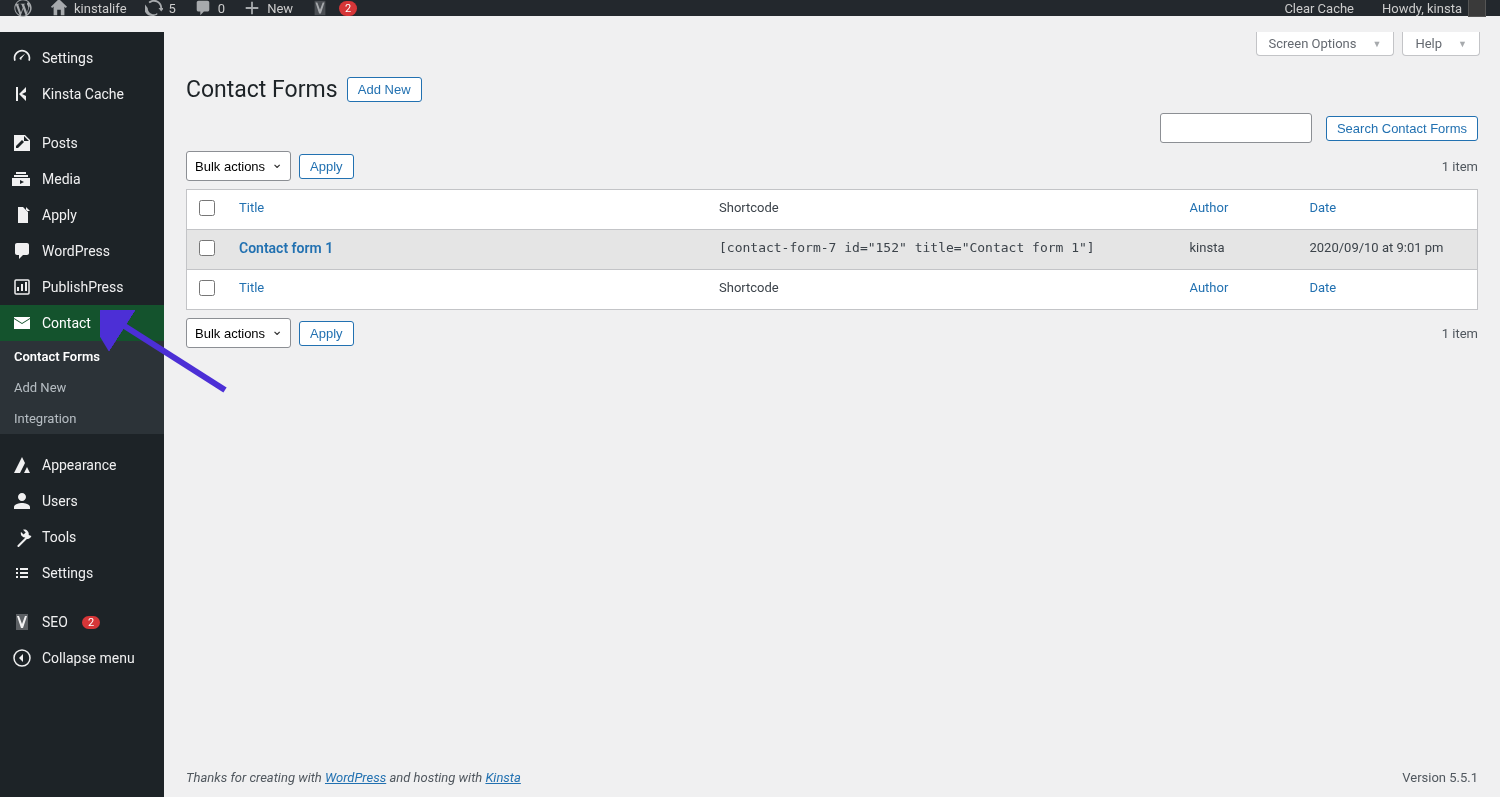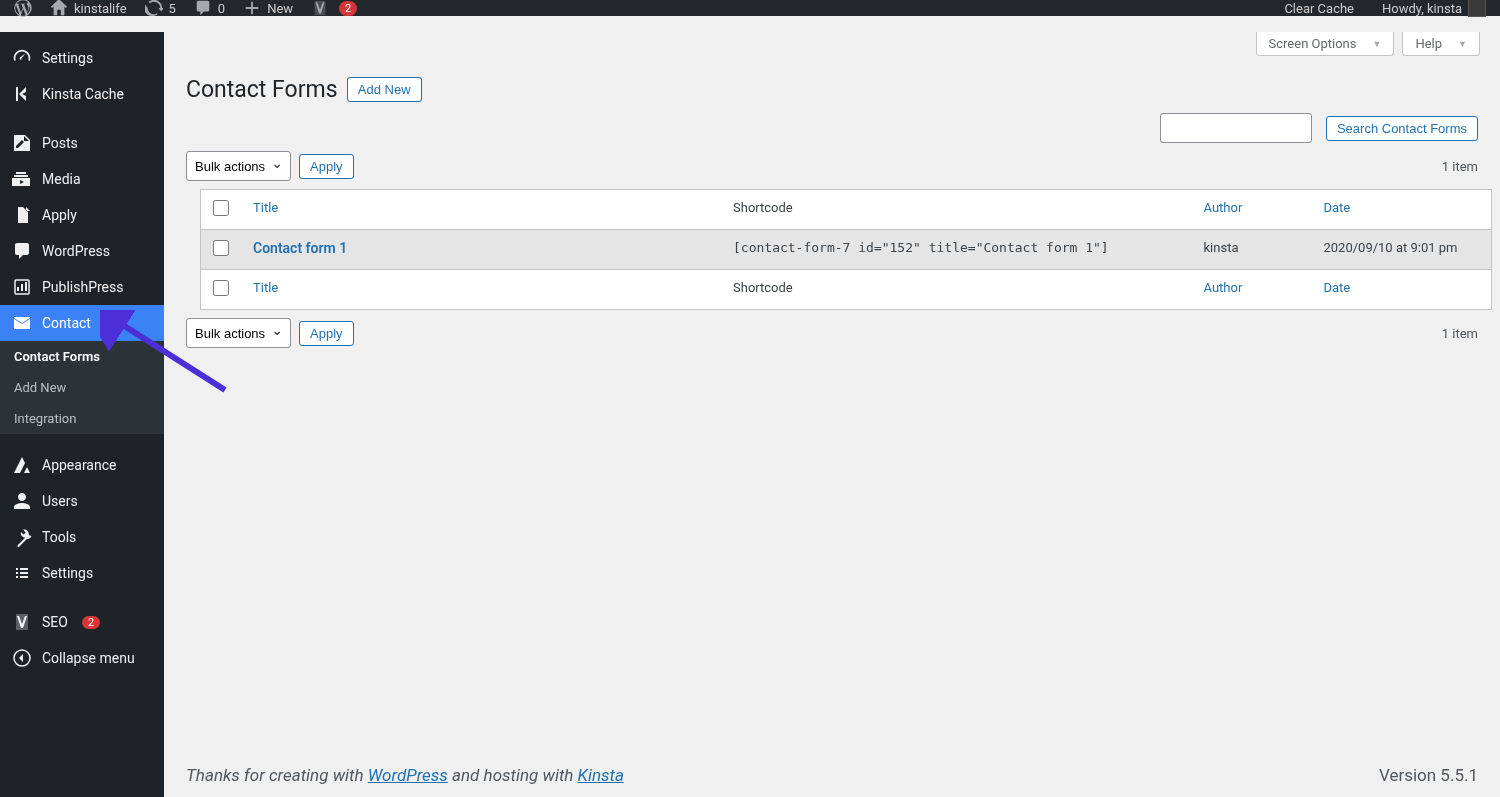--- a/index.html
+++ b/index.html
@@ -12,21 +12,21 @@
 #adminbar .ab-item { display: flex; align-items: center; gap: 6px; color: #ccc; font-size: 13px; padding: 0 6px; cursor: pointer; height: 32px; }
 .ab-icon { display: inline-flex; width: 18px; height: 18px; color: #a7aaad; }
 .ab-icon svg { width: 100%; height: 100%; fill: currentColor; }
 .badge-orange { background: #d63638; color: #fff; border-radius: 10px; font-size: 11px; padding: 1px 6px; margin-left: 4px; }
 .avatar { width: 18px; height: 18px; background: #3a3a3a; border: 1px solid #555; }
 
 
 #sidebar { position: absolute; top: 32px; left: 0; bottom: 0; width: 164px; background: #1d2327; color: #ccc; }
 .menu { list-style: none; padding-top: 8px; }
 .menu li { display: flex; align-items: center; padding: 8px 12px; color: #f0f0f1; cursor: pointer; gap: 10px; font-size: 14px; }
-.menu li.current { background: #3b82f6; color: #fff; position: relative; }
+.menu li.current { background: #14532d; color: #fff; position: relative; }
 .menu li.current::after { content: ''; position: absolute; right: -8px; top: 50%; transform: translateY(-50%); border: 8px solid transparent; border-right-color: #f0f0f1; }
 .menu li.sub { padding-left: 14px; background: #2c3338; font-size: 13px; color: rgba(240,246,252,.7); }
 .menu li.sub.active { font-weight: 600; color: #fff; }
 .menu li.sep { height: 5px; background: transparent; padding: 0; margin: 4px 0; }
 .menu-icon { width: 20px; height: 20px; display: inline-flex; }
 .menu-icon svg { width: 100%; height: 100%; fill: currentColor; }
 .count-bubble { background: #d63638; color: #fff; border-radius: 10px; font-size: 11px; padding: 0 6px; margin-left: 4px; }
 
 
 #arrow-annotation { position: absolute; top: 310px; left: 100px; pointer-events: none; z-index: 50; }
@@ -47,36 +47,36 @@
 .search-row { display: flex; justify-content: flex-end; align-items: center; gap: 14px; margin-top: 10px; }
 .search-row input[type=text] { border: 1px solid #8c8f94; border-radius: 3px; padding: 3px 8px; width: 152px; height: 30px; background: #fff; }
 
 .tablenav { display: flex; justify-content: space-between; align-items: center; padding: 8px 0; }
 .tablenav .left { display: flex; gap: 8px; align-items: center; }
 .select { border: 1px solid #8c8f94; border-radius: 3px; padding: 4px 24px 4px 8px; background: #fff; height: 30px; font-size: 13px; appearance: none; position: relative; }
 .select-wrap { position: relative; display: inline-block; }
 .select-wrap::after { content: '⌄'; position: absolute; right: 8px; top: 4px; font-size: 14px; color: #333; pointer-events: none; }
 .count-text { color: #50575e; font-size: 13px; }
 
-table.wp-list { width: 100%; border-collapse: collapse; background: #fff; border: 1px solid #c3c4c7; margin-left: 14px; }
+table.wp-list { width: 100%; border-collapse: collapse; background: #fff; border: 1px solid #c3c4c7; }
 table.wp-list th, table.wp-list td { padding: 10px 12px; text-align: left; font-size: 13px; vertical-align: top; }
 table.wp-list thead th, table.wp-list tfoot th { border-bottom: 1px solid #c3c4c7; font-weight: 400; }
 table.wp-list tfoot th { border-bottom: none; border-top: 1px solid #c3c4c7; }
 table.wp-list tbody tr { background: #e5e5e5; }
 table.wp-list a { color: #2271b1; text-decoration: none; }
 .col-cb { width: 34px; }
 .col-title { width: 480px; }
 .col-author { width: 120px; }
 .col-date { width: 180px; }
 .row-title { font-weight: 600; font-size: 14px; }
 code.shortcode { font-family: Menlo, Consolas, monospace; font-size: 13px; color: #3c434a; }
 input[type=checkbox] { width: 16px; height: 16px; border: 1px solid #8c8f94; border-radius: 3px; }
 
 
-#footer { padding: 12px 22px; display: flex; justify-content: space-between; align-items: center; font-size: 17px; color: #50575e; font-style: italic; }
+#footer { padding: 12px 22px; display: flex; justify-content: space-between; align-items: center; font-size: 13px; color: #50575e; font-style: italic; }
 #footer a { color: #2271b1; text-decoration: underline; }
 #footer .right { font-style: normal; margin-left: 48px; }
 </style>
 </head>
 <body>
 
 <div id="adminbar">
   <div class="ab-left">
     <div class="ab-item">
       <span class="ab-icon">

